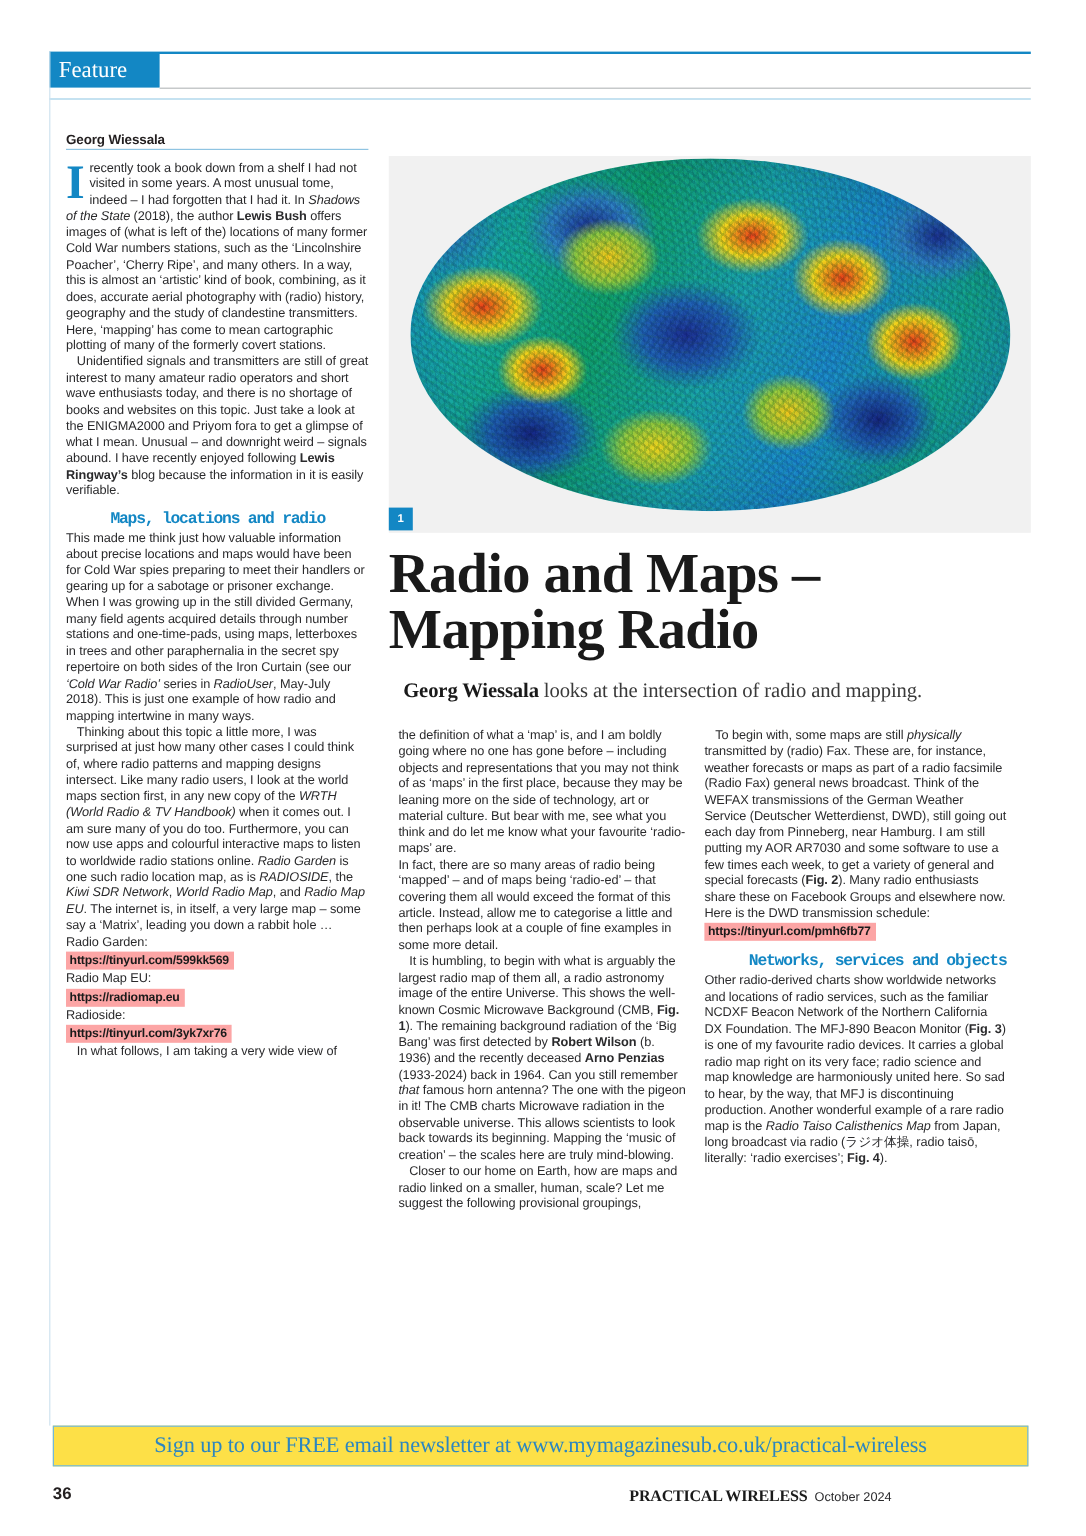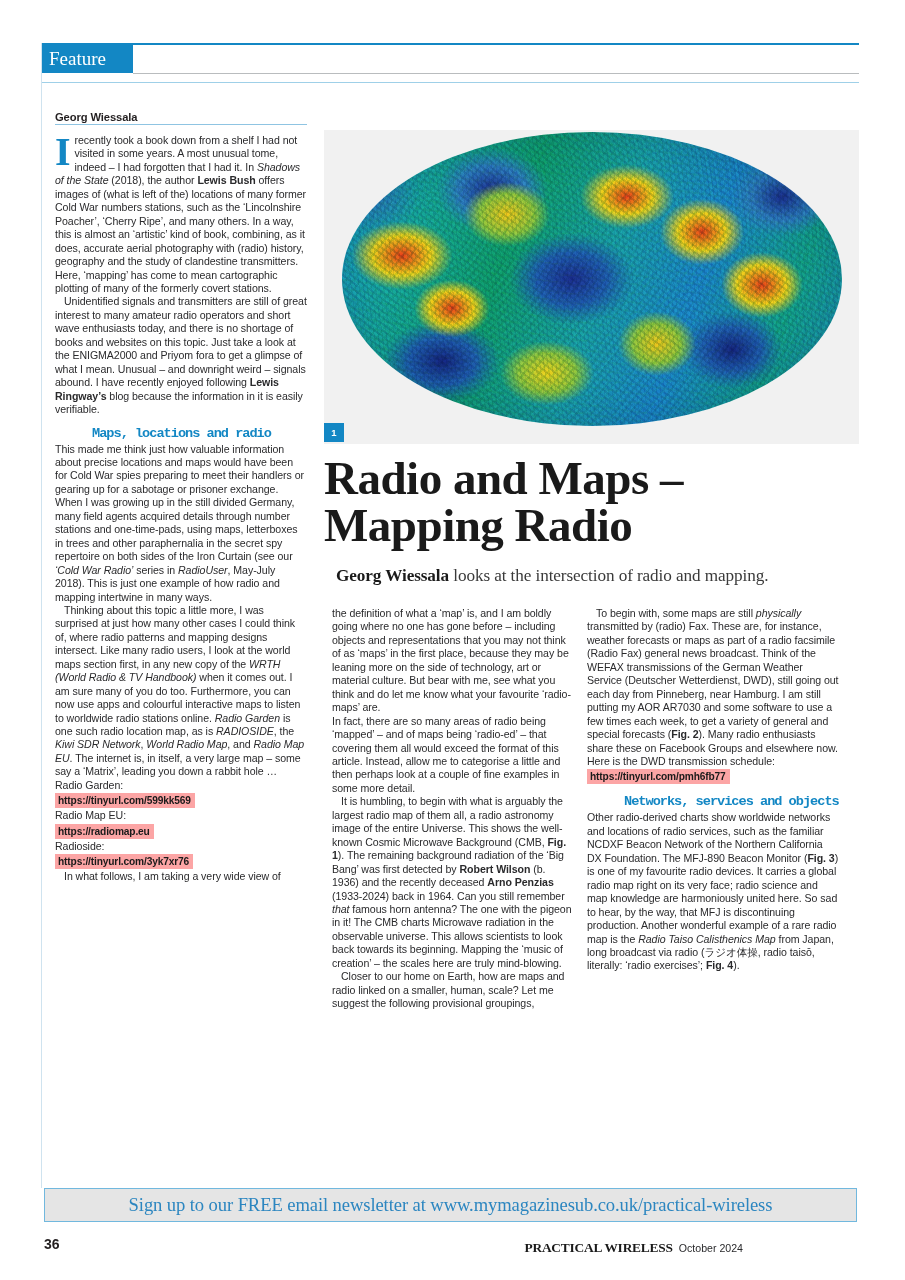--- a/index.html
+++ b/index.html
@@ -247,21 +247,21 @@
     width: 252px;
   }
 
   
   .footer-banner {
     position: absolute;
     left: 44px; top: 1188px;
     width: 813px; height: 34px;
     border: 1px solid #71b8de;
     box-sizing: border-box;
-    background: #e5e5e5;
+    background: #fde047;
   }
   .footer-banner span {
     display: block;
     text-align: center;
     font-family: "Liberation Serif", serif;
     font-size: 18.6px;
     line-height: 32px;
     color: #2c86c0;
     letter-spacing: -0.1px;
   }

